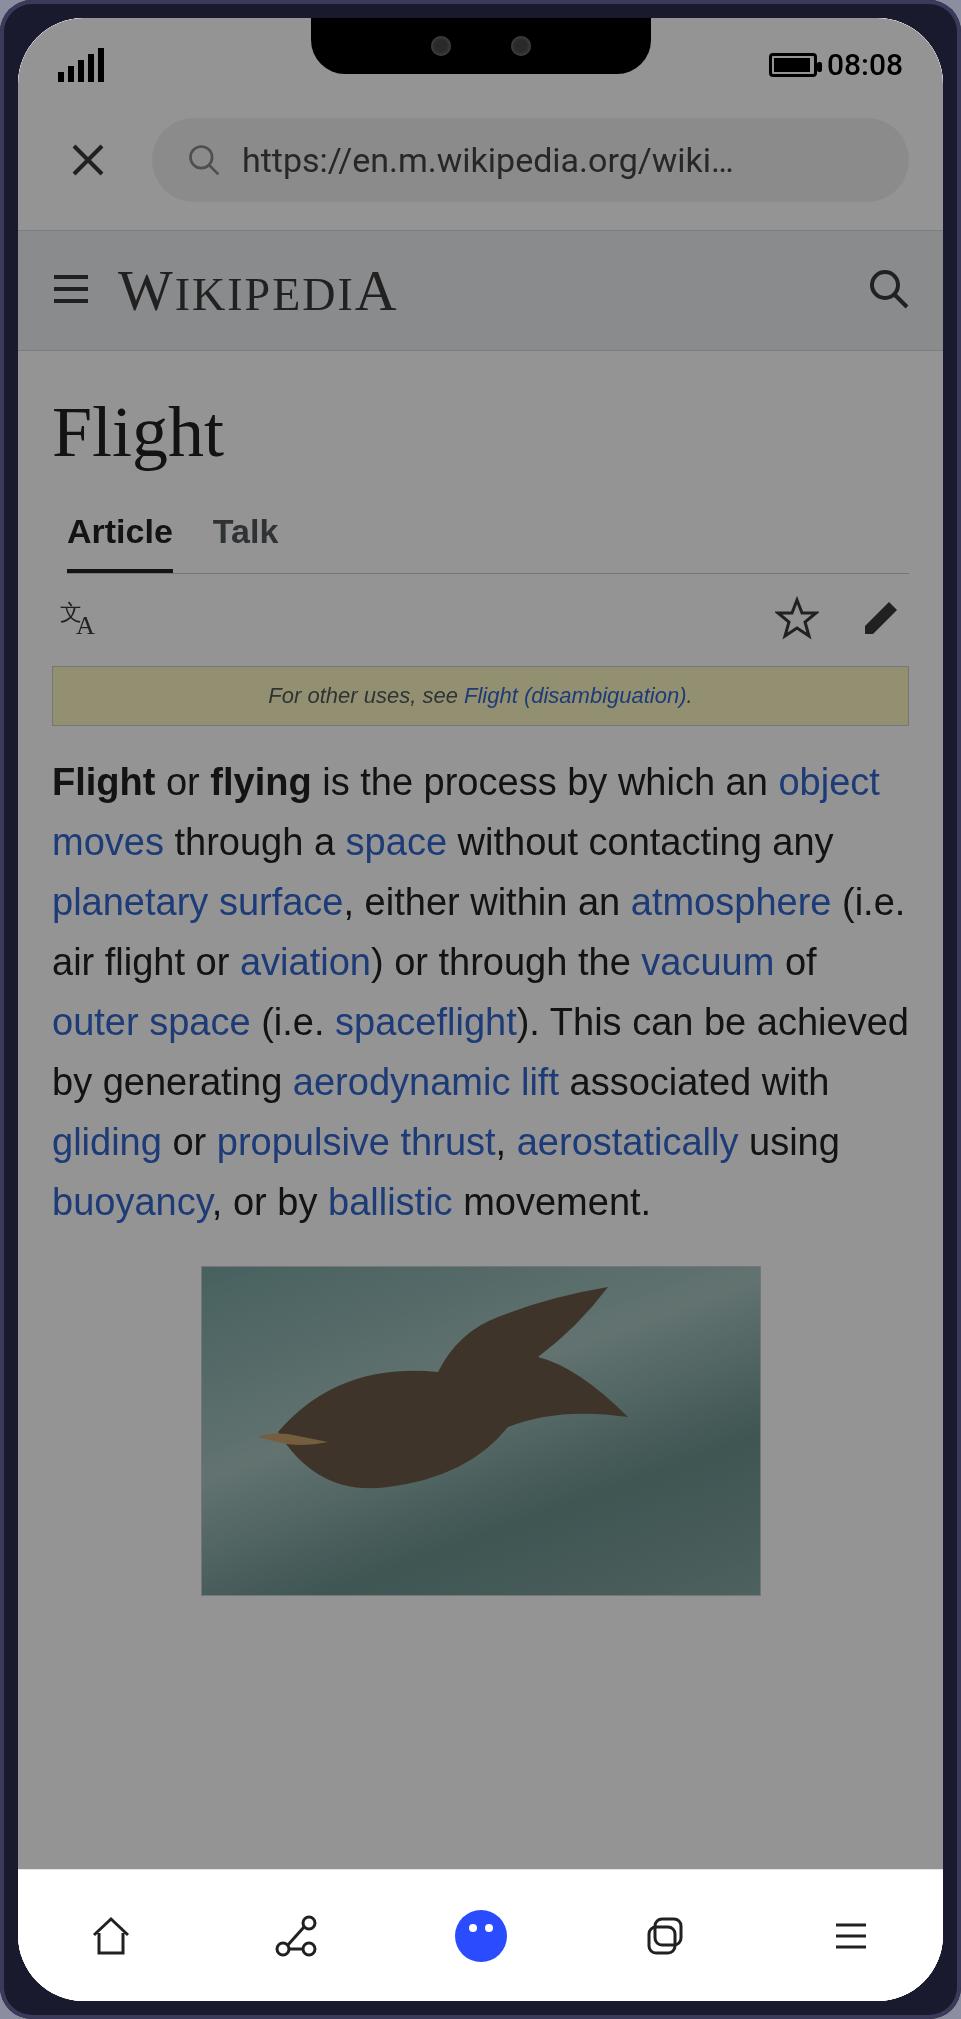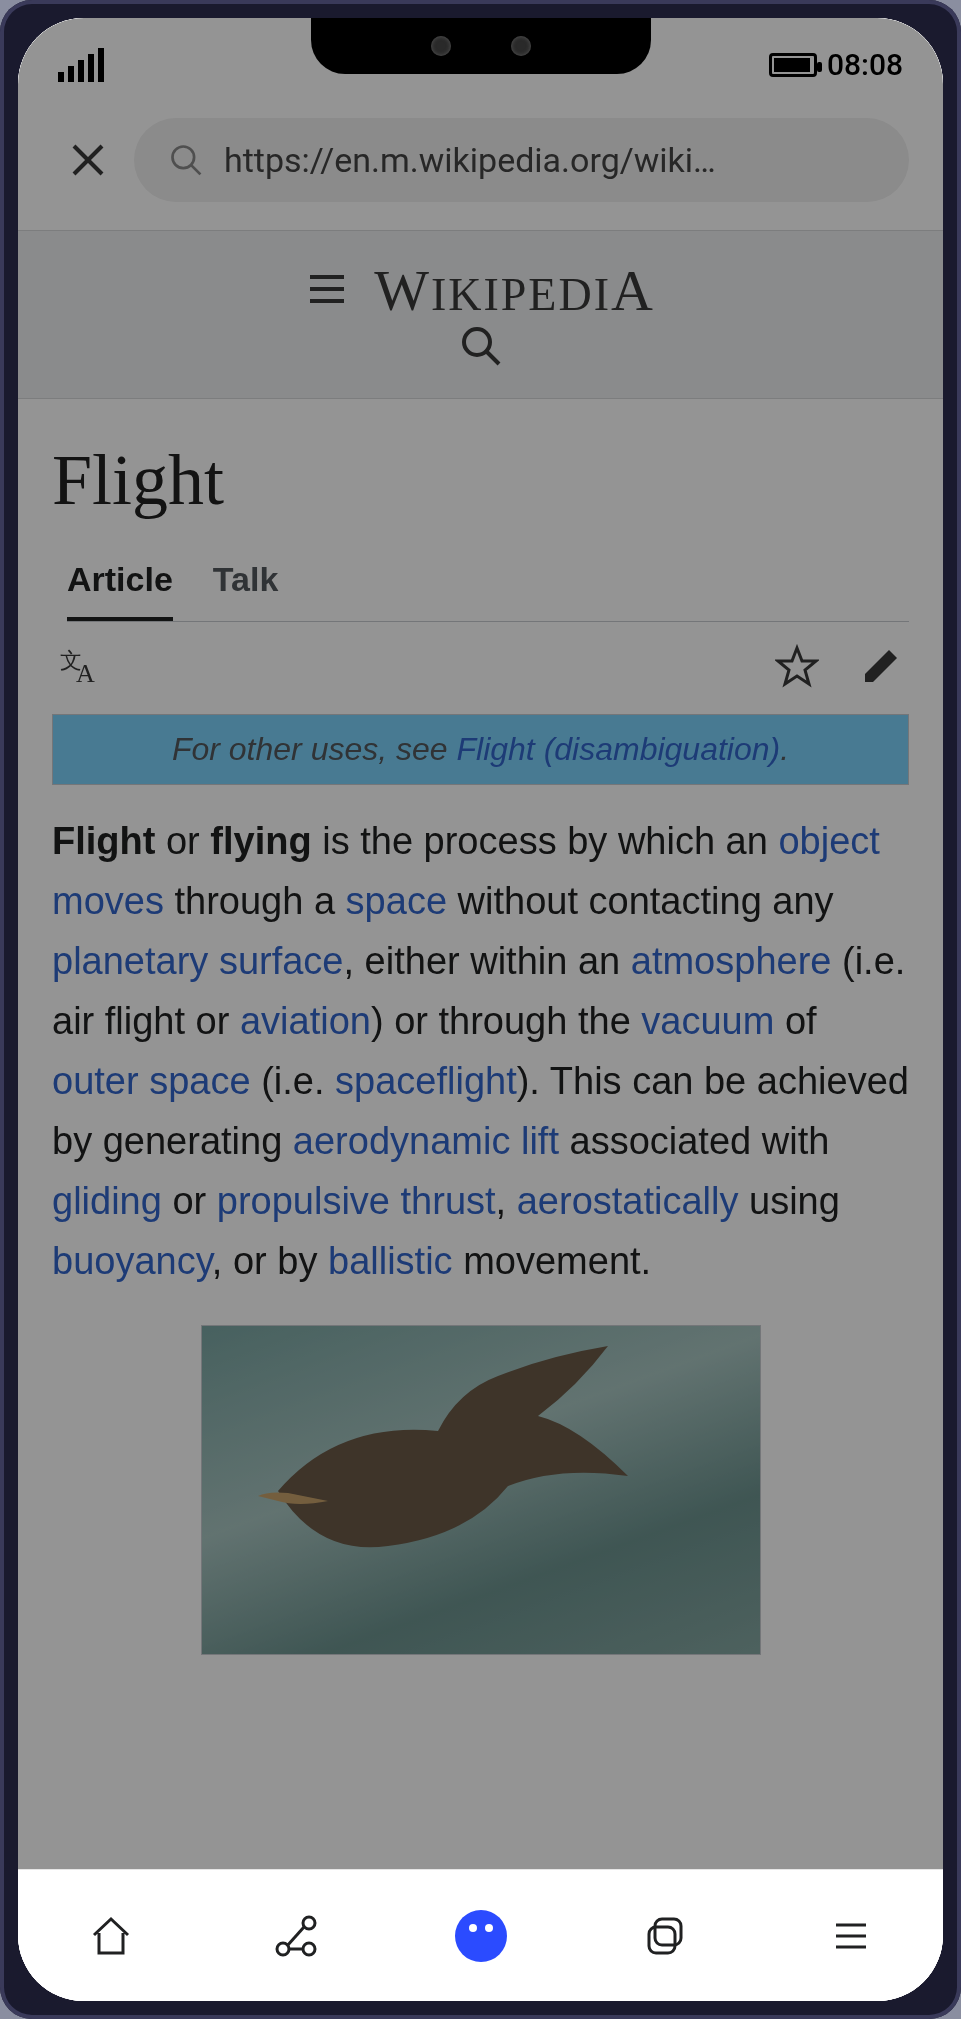--- a/index.html
+++ b/index.html
@@ -69,59 +69,58 @@
   .status-right { display:flex; align-items:center; gap:10px; }
   .battery {
     width:48px; height:24px; border:3px solid #000; border-radius:4px; position:relative;
   }
   .battery::after { content:""; position:absolute; right:-8px; top:6px; width:5px; height:10px; background:#000; border-radius:2px;}
   .battery .fill { position:absolute; left:2px; top:2px; bottom:2px; right:4px; background:#000;}
   .clock { font-size:30px; font-weight:500; color:#000; }
 
   
   .browser-chrome {
-    display:flex; align-items:center; gap:22px;
+    display:flex; align-items:center; gap:40px;
     padding: 28px 34px 28px 46px;
     background:#fff;
   }
   .close-x { width:48px; height:48px; display:flex;align-items:center;justify-content:center; }
   .close-x svg { width:40px; height:40px; stroke:#3a3a3a; stroke-width:4; }
   .urlbar {
     flex:1; height:84px; border-radius:42px; background:#efefef;
     display:flex; align-items:center; gap:20px; padding:0 34px;
   }
   .urlbar svg { width:36px; height:36px; stroke:#888; fill:none; stroke-width:3;}
   .urlbar .url { font-size:34px; color:#444; white-space:nowrap; overflow:hidden; text-overflow:ellipsis; flex:1;}
 
   
   .wiki-header {
     background:#eef0f2;
     border-top:1px solid #d6d8da;
     border-bottom:1px solid #d6d8da;
     display:flex; align-items:center; justify-content:space-between;
     padding: 26px 32px;
-    flex-direction: column;
   }
   .wiki-left { display:flex; align-items:center; gap:26px; }
   .hamburger svg { width:42px; height:42px; stroke:#3a3a3a; stroke-width:4;}
   .wiki-logo { font-family: "Linux Libertine", Georgia, "Times New Roman", serif; font-size:46px; letter-spacing:2px; color:#3a3a3a; }
   .wiki-logo .big { font-size:58px; }
   .wiki-search svg { width:44px; height:44px; stroke:#3a3a3a; fill:none; stroke-width:4;}
 
   
   .article { flex:1; overflow:hidden; background:#fff; padding: 40px 34px 0 34px; font-family: Georgia, "Times New Roman", serif; color:#222; }
   .article h1 { font-size:72px; font-weight:normal; font-family: "Linux Libertine", Georgia, serif; margin-bottom:28px; }
   .tab-row { display:flex; gap:40px; border-bottom:1px solid #c8ccd1; font-family: -apple-system, sans-serif; margin-left: 15px; }
   .tab { font-size:34px; padding:10px 0 18px 0; color:#54595d; font-weight:600;}
   .tab.active { color:#202122; border-bottom:4px solid #202122; }
   .tool-row { display:flex; justify-content:space-between; align-items:center; padding:22px 6px; }
   .tool-row .right { display:flex; gap:40px; align-items:center;}
   .tool-row svg { width:44px; height:44px; }
   .hatnote {
-    background:#7dd3fc; border:1px solid #c8ccd1; padding:16px 24px; font-style:italic; font-size:32px; text-align:center; color:#54595d; font-family:-apple-system,sans-serif; margin-bottom:26px;
+    background:#fef9c3; border:1px solid #c8ccd1; padding:16px 24px; font-style:italic; font-size:22px; text-align:center; color:#54595d; font-family:-apple-system,sans-serif; margin-bottom:26px;
   }
   .hatnote a { color:#3366cc; text-decoration:none; }
   .para { font-size:38px; line-height:1.58; color:#202122; margin-bottom:34px; font-family:-apple-system,BlinkMacSystemFont,"Segoe UI",sans-serif;}
   .para a { color:#3366cc; text-decoration:none; }
   .para b { font-weight:700; }
   .figure { display:flex; justify-content:center; }
   .figure .img {
     width:560px; height:330px;
     background: linear-gradient(160deg,#7ba7a4 0%, #a9c6c2 40%, #6d9490 70%, #86a8a3 100%);
     border:1px solid #c8ccd1;

